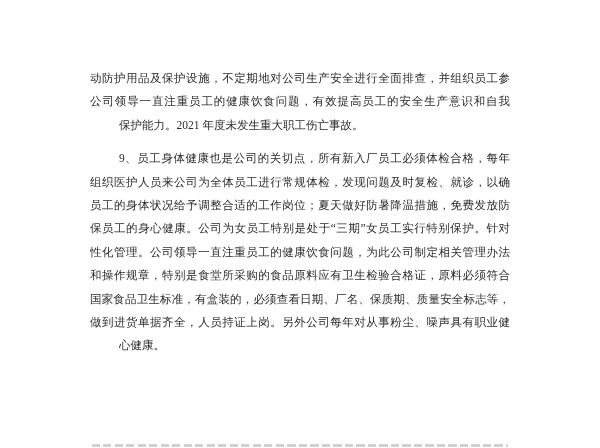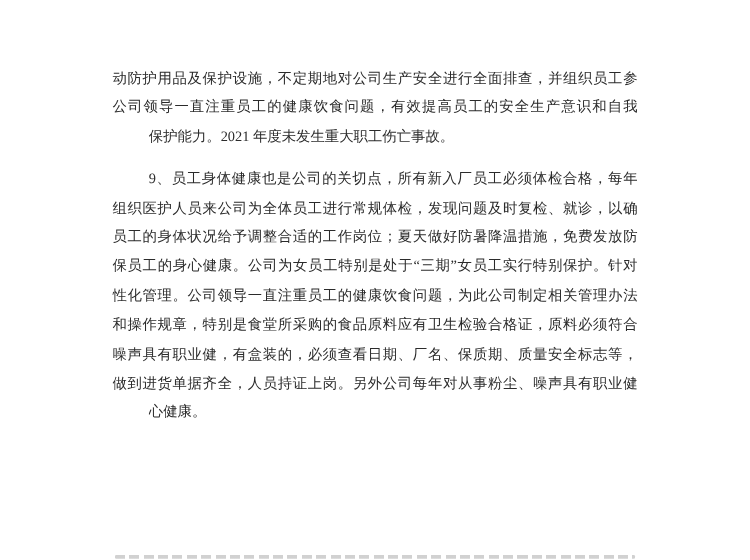--- a/index.html
+++ b/index.html
@@ -12,21 +12,21 @@
     position: relative;
     width: 600px;
     height: 448px;
     background: #ffffff;
     overflow: hidden;
     font-family: "Liberation Serif", "DejaVu Serif", serif;
   }
   .textblock {
     position: absolute;
     left: 90px;
-    top: 52px;
+    top: 67px;
     width: 420px;
     color: #2b2b2b;
     font-size: 11.5px;
   }
   .para {
     margin: 0;
     padding: 0;
   }
   .para + .para {
     margin-top: 10px;
@@ -81,21 +81,21 @@
       <span class="line end">保护能力。2021 年度未发生重大职工伤亡事故。</span>
     </div>
 
     <div class="para">
       <span class="line j ind">9、员工身体健康也是公司的关切点，所有新入厂员工必须体检合格，每年</span>
       <span class="line j">组织医护人员来公司为全体员工进行常规体检，发现问题及时复检、就诊，以确</span>
       <span class="line j">员工的身体状况给予调整合适的工作岗位；夏天做好防暑降温措施，免费发放防</span>
       <span class="line j">保员工的身心健康。公司为女员工特别是处于“三期”女员工实行特别保护。针对</span>
       <span class="line j">性化管理。公司领导一直注重员工的健康饮食问题，为此公司制定相关管理办法</span>
       <span class="line j">和操作规章，特别是食堂所采购的食品原料应有卫生检验合格证，原料必须符合</span>
-      <span class="line j">噪声具有职业健，有盒装的，必须查看日期、厂名、保质期、质量安全标志等，</span>
+      <span class="line j">国家食品卫生标准，有盒装的，必须查看日期、厂名、保质期、质量安全标志等，</span>
       <span class="line j">做到进货单据齐全，人员持证上岗。另外公司每年对从事粉尘、噪声具有职业健</span>
       <span class="line end">心健康。</span>
     </div>
 
 
   </div>
 
   <div class="cutoff-strip"></div>
 </div>
 

